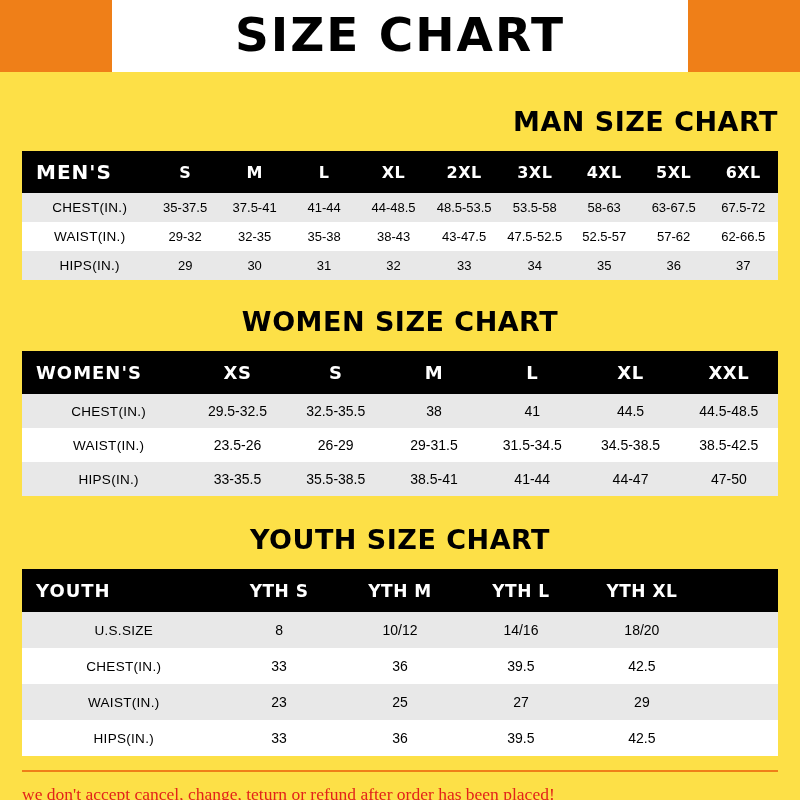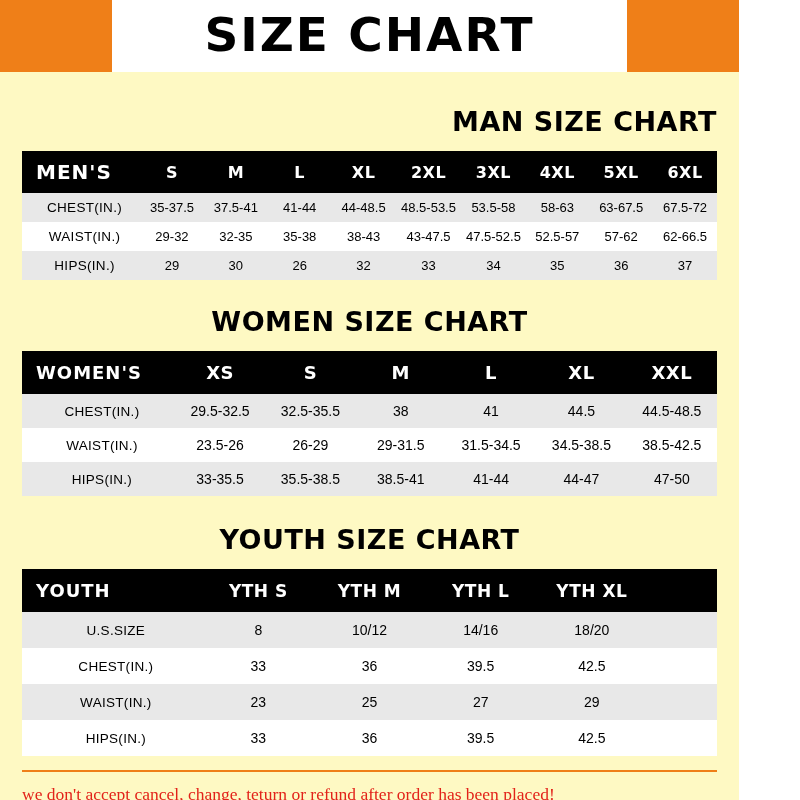--- a/index.html
+++ b/index.html
@@ -7,24 +7,24 @@
     padding: 0;
   }
   body {
     width: 800px;
     height: 800px;
     background: #ffffff;
     font-family: "Liberation Sans", sans-serif;
     overflow: hidden;
   }
   .page {
-    width: 739px;
+    width: 800px;
     height: 800px;
     position: relative;
-    background: #fef9c3;
+    background: #fde047;
     box-sizing: border-box;
   }
   
   .header-band {
     position: relative;
     height: 72px;
     background: #ef7f18;
     display: flex;
     align-items: center;
     justify-content: center;
@@ -186,21 +186,21 @@
         <td>43-47.5</td>
         <td>47.5-52.5</td>
         <td>52.5-57</td>
         <td>57-62</td>
         <td>62-66.5</td>
       </tr>
       <tr class="band-light">
         <td class="row-label">HIPS(IN.)</td>
         <td>29</td>
         <td>30</td>
-        <td>26</td>
+        <td>31</td>
         <td>32</td>
         <td>33</td>
         <td>34</td>
         <td>35</td>
         <td>36</td>
         <td>37</td>
       </tr>
     </tbody>
       </table>
 

